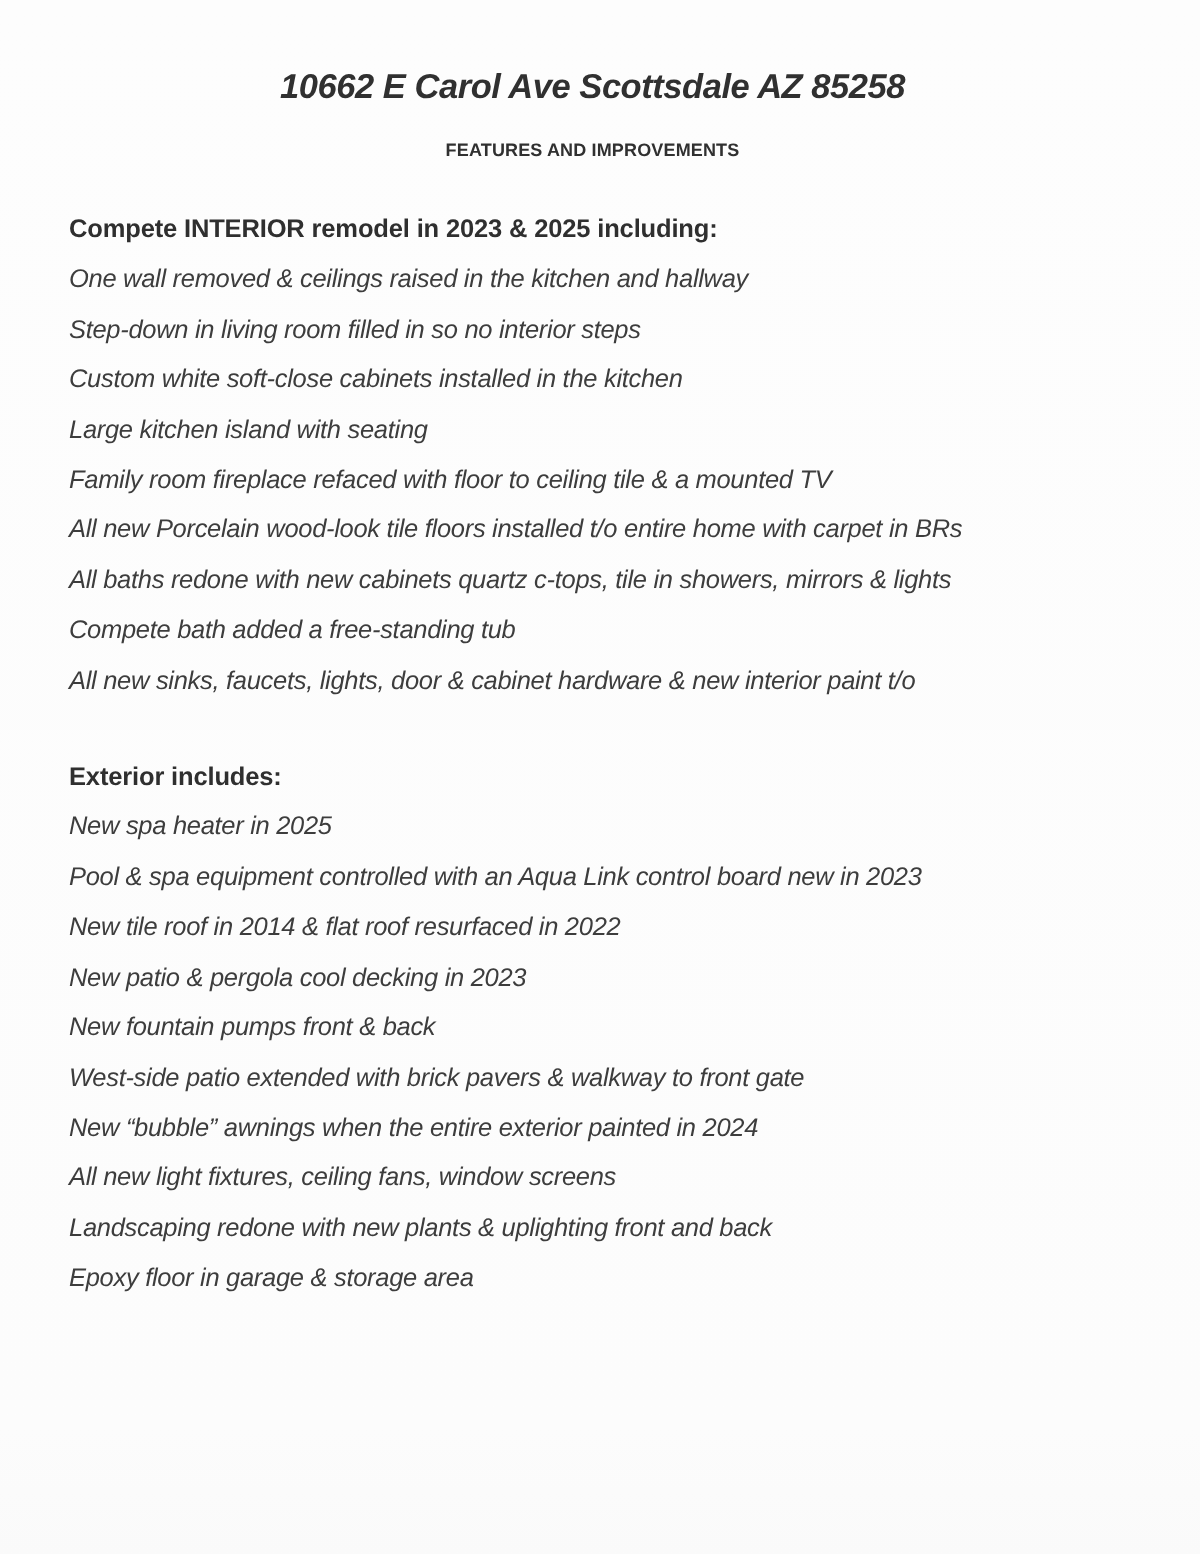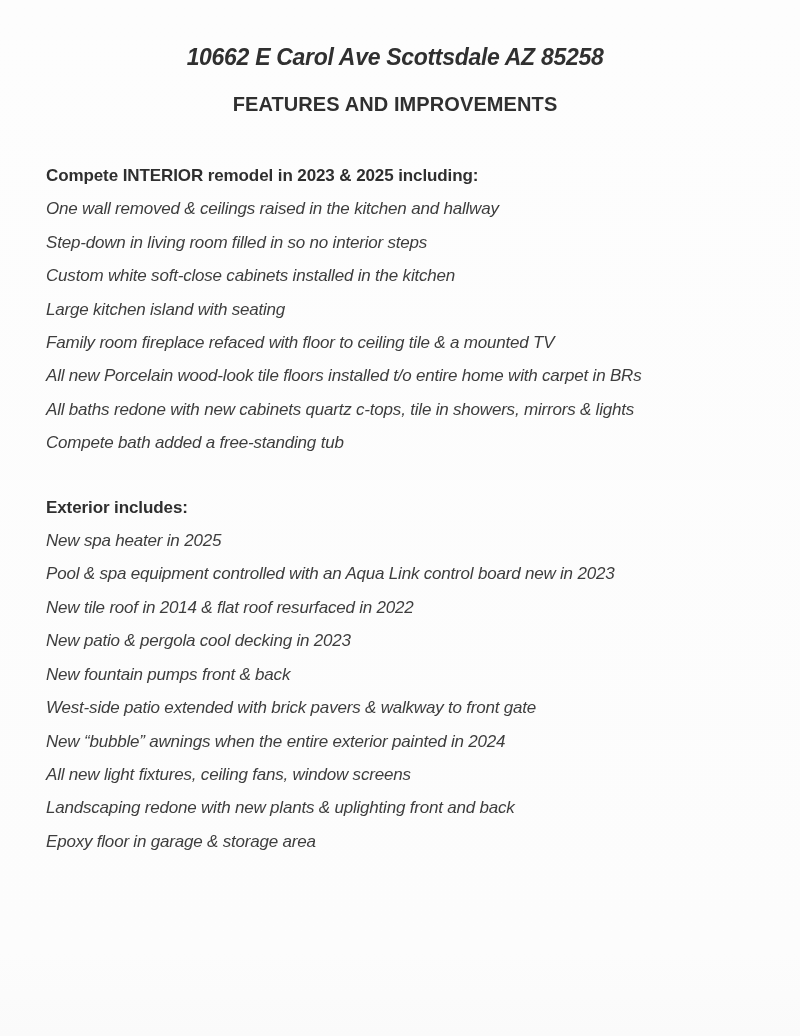--- a/index.html
+++ b/index.html
@@ -28,30 +28,30 @@
     font-size: 23px;
     font-weight: bold;
     font-style: italic;
     letter-spacing: -0.3px;
     color: #303030;
   }
   .doc-subtitle {
     margin: 0;
     margin-top: 22px;
     text-align: center;
-    font-size: 20px;
+    font-size: 12px;
     font-weight: bold;
     letter-spacing: 0.1px;
     color: #303030;
   }
   .section {
     margin: 0;
   }
   .section.interior {
-    margin-top: 43px;
+    margin-top: 29px;
   }
   .section.exterior {
     margin-top: 31px;
   }
   .section-heading {
     margin: 0;
     font-size: 17px;
     font-weight: bold;
     line-height: 33.4px;
     letter-spacing: -0.1px;
@@ -79,20 +79,21 @@
   <section class="section interior">
     <h3 class="section-heading">Compete INTERIOR remodel in 2023 &amp; 2025 including:</h3>
     <p class="feature-line">One wall removed &amp; ceilings raised in the kitchen and hallway</p>
     <p class="feature-line">Step-down in living room filled in so no interior steps</p>
     <p class="feature-line">Custom white soft-close cabinets installed in the kitchen</p>
     <p class="feature-line">Large kitchen island with seating</p>
     <p class="feature-line">Family room fireplace refaced with floor to ceiling tile &amp; a mounted TV</p>
     <p class="feature-line">All new Porcelain wood-look tile floors installed t/o entire home with carpet in BRs</p>
     <p class="feature-line">All baths redone with new cabinets quartz c-tops, tile in showers, mirrors &amp; lights</p>
     <p class="feature-line">Compete bath added a free-standing tub</p>
+    <p class="feature-line">All new sinks, faucets, lights, door &amp; cabinet hardware &amp; new interior paint t/o</p>
   </section>
 
   <section class="section exterior">
     <h3 class="section-heading">Exterior includes:</h3>
     <p class="feature-line">New spa heater in 2025</p>
     <p class="feature-line">Pool &amp; spa equipment controlled with an Aqua Link control board new in 2023</p>
     <p class="feature-line">New tile roof in 2014 &amp; flat roof resurfaced in 2022</p>
     <p class="feature-line">New patio &amp; pergola cool decking in 2023</p>
     <p class="feature-line">New fountain pumps front &amp; back</p>
     <p class="feature-line">West-side patio extended with brick pavers &amp; walkway to front gate</p>

